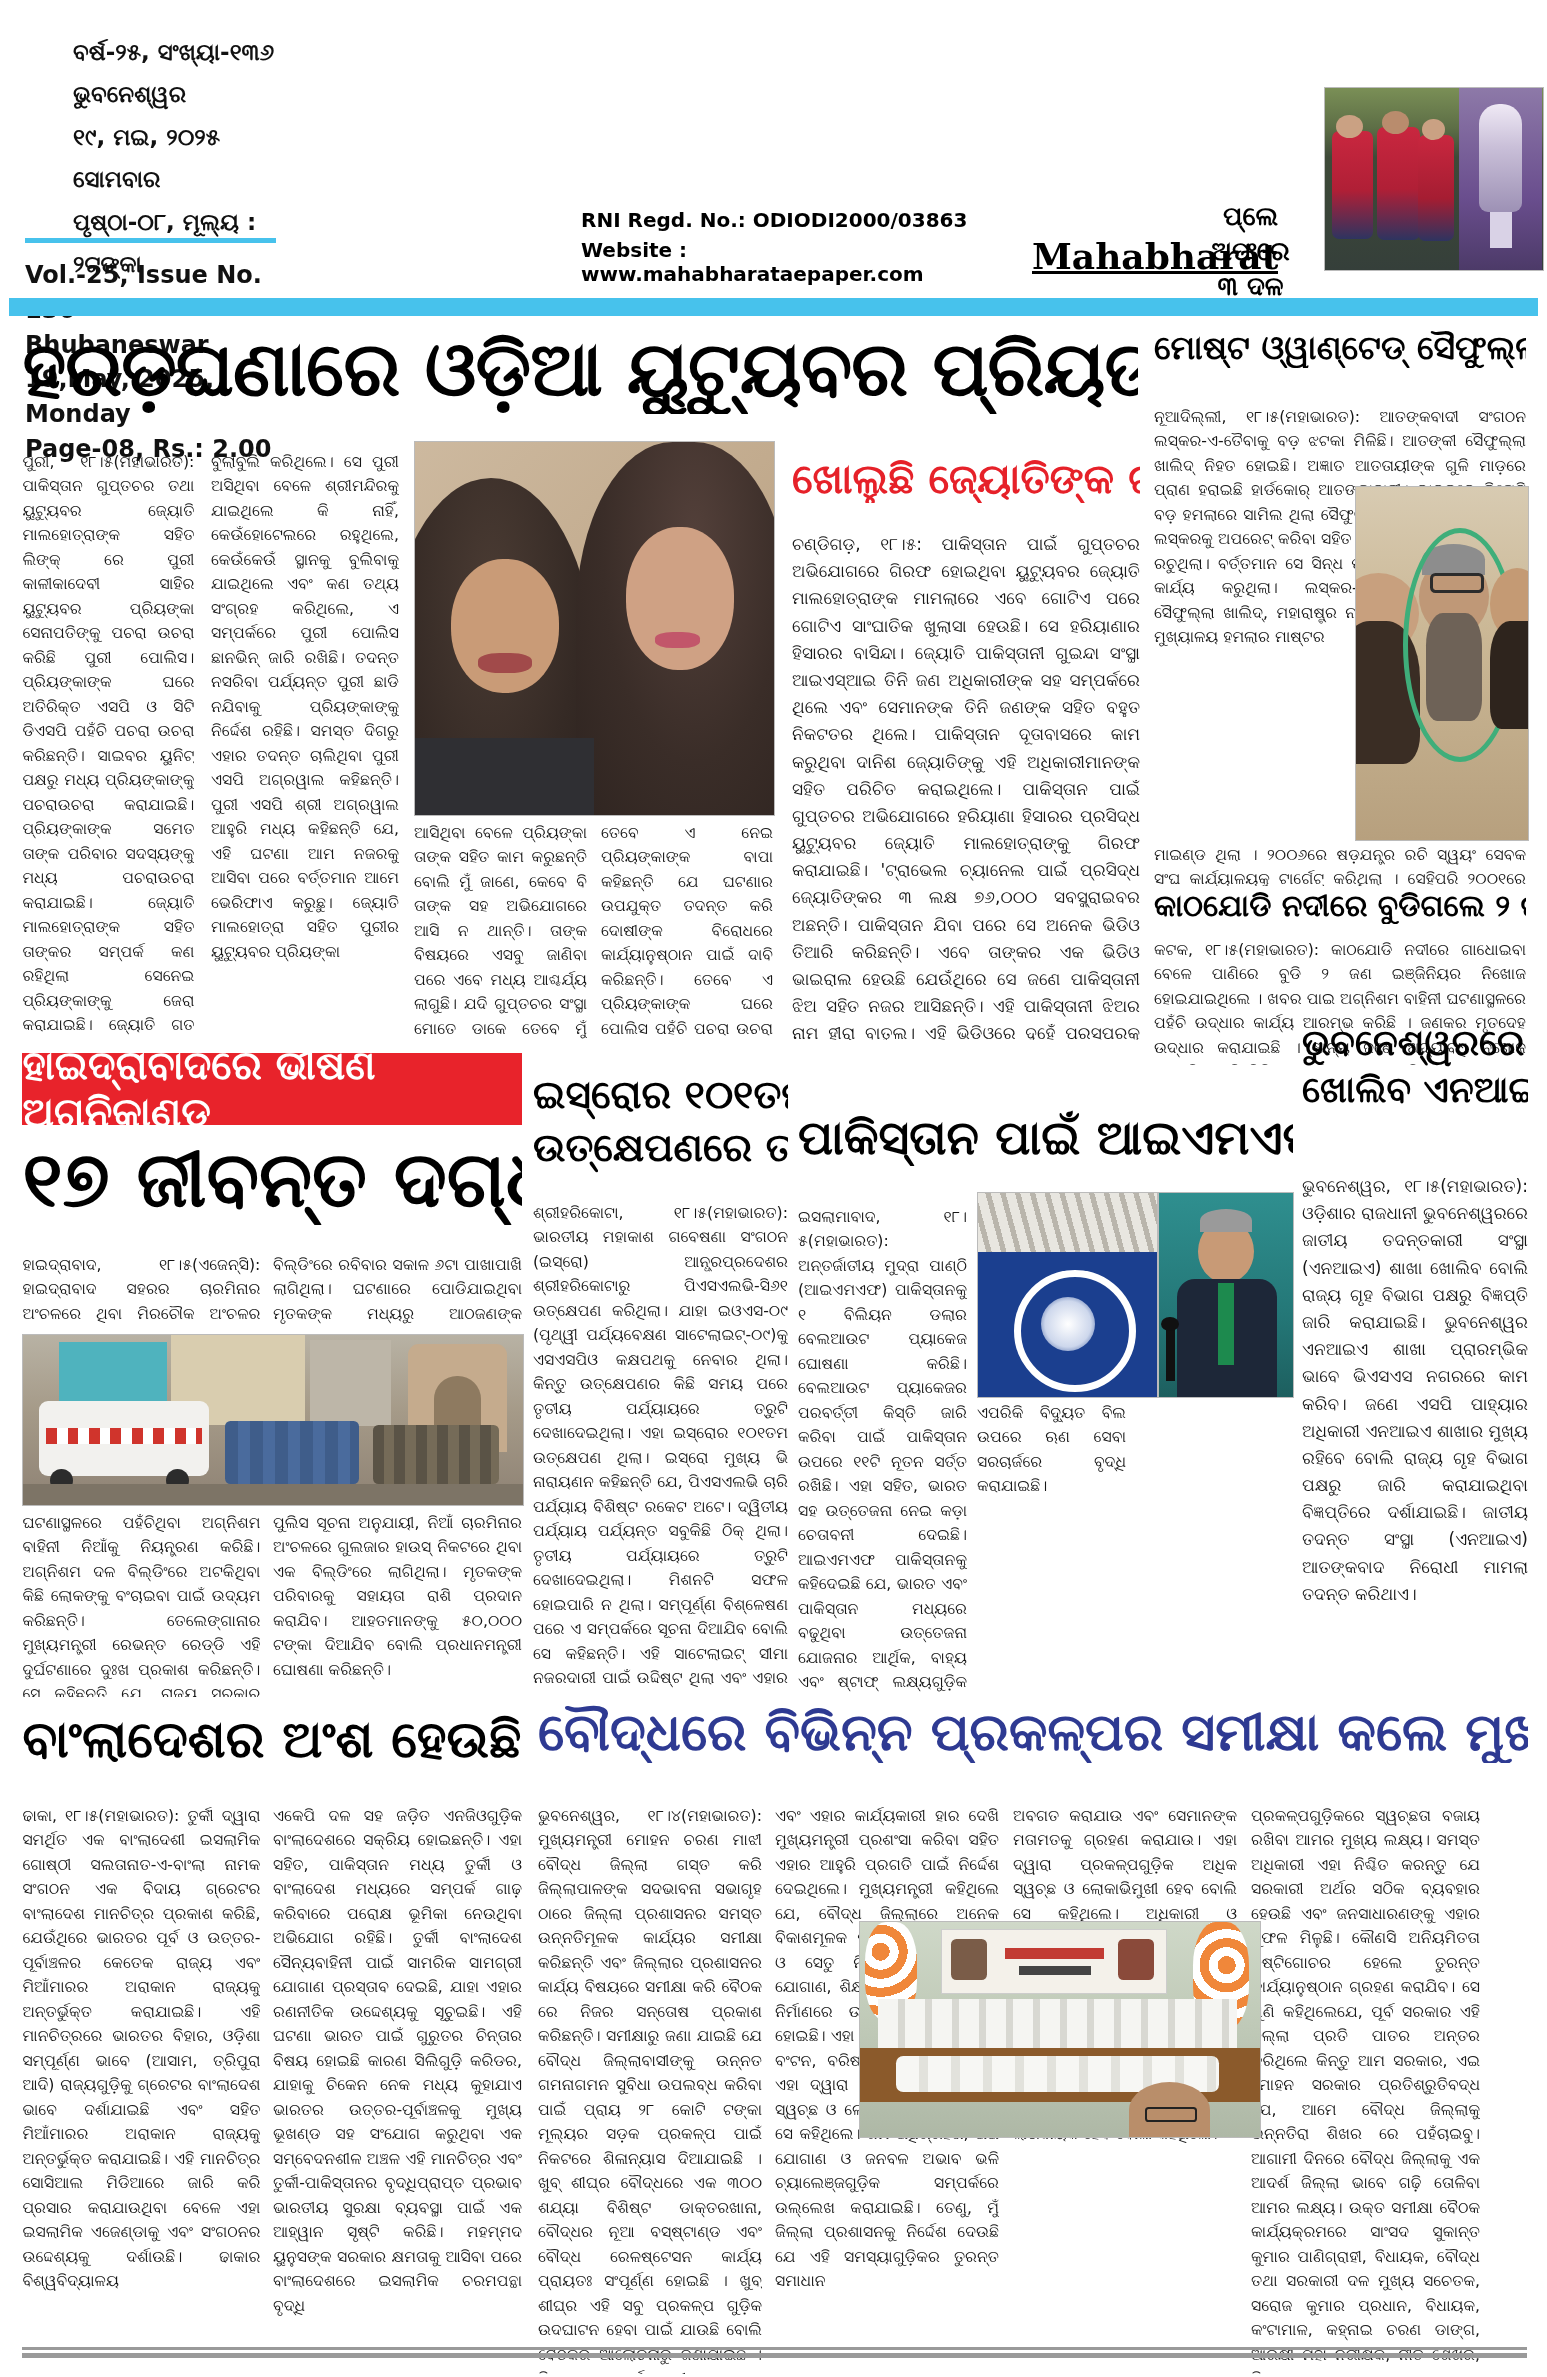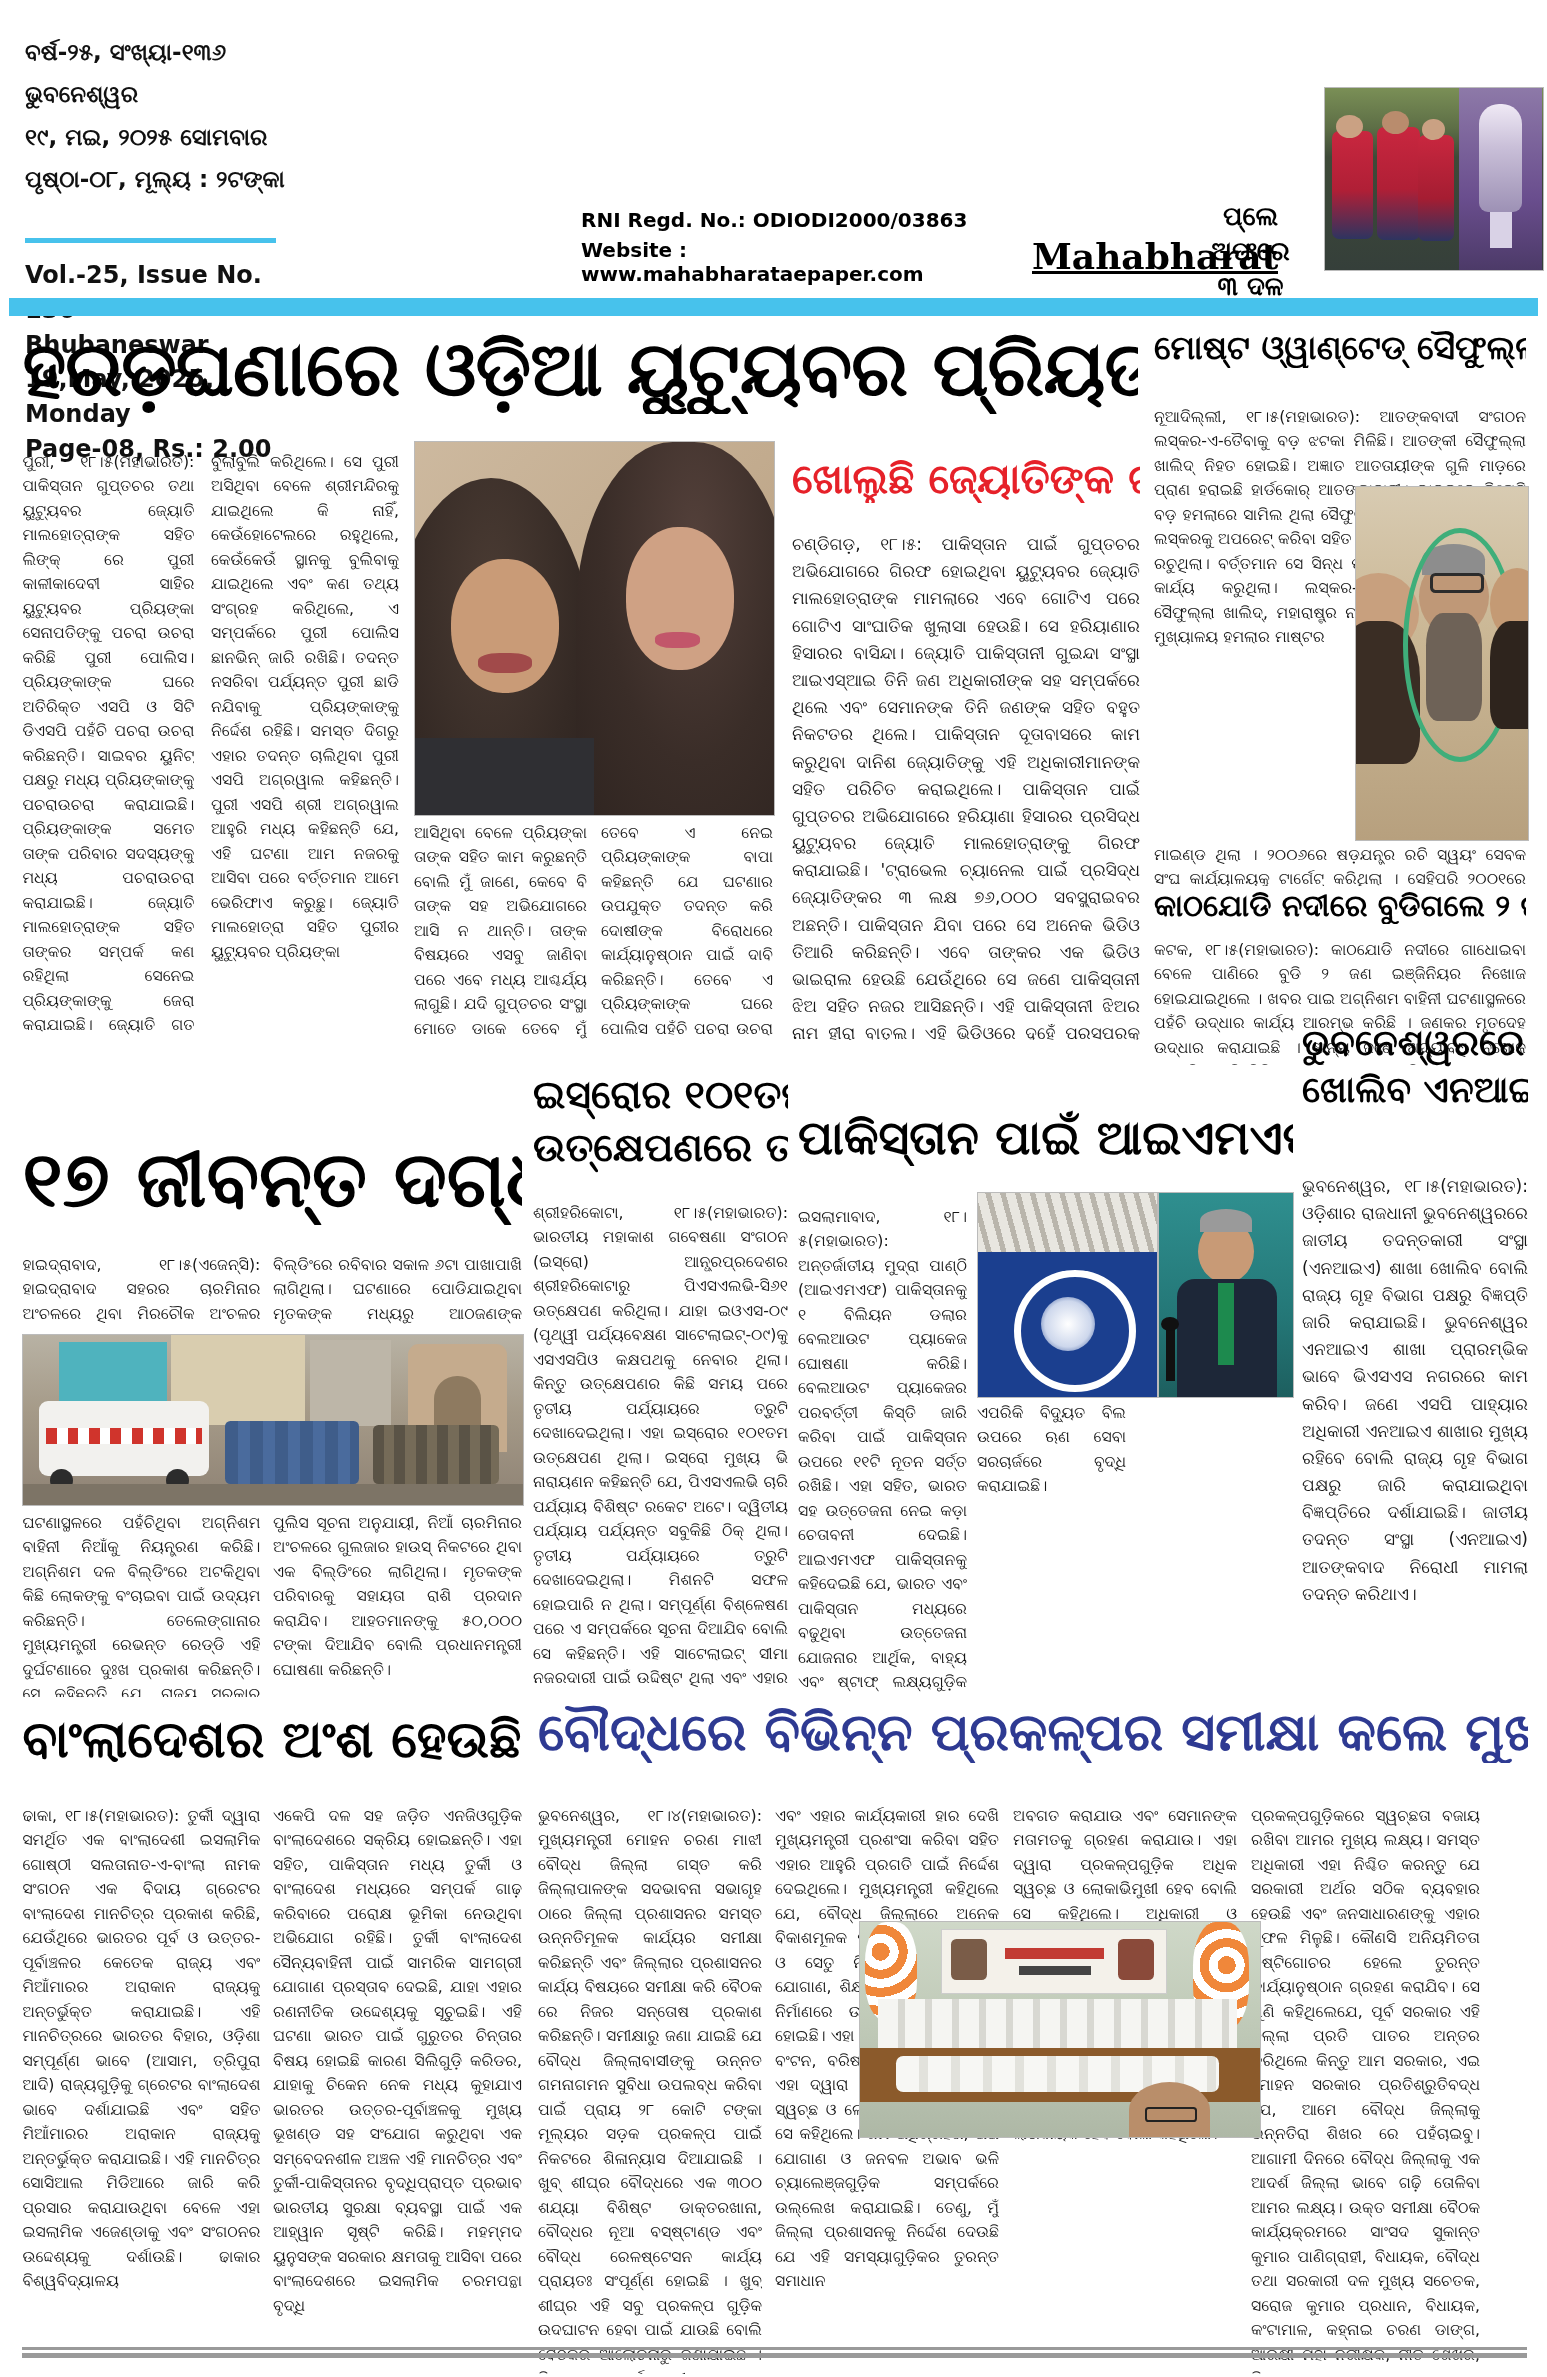--- a/index.html
+++ b/index.html
@@ -7,21 +7,21 @@
         font-family:"DejaVu Sans", sans-serif;color:#141414;}
   .abs{position:absolute;}
   .body-txt{font-size:15.7px;line-height:1.56;text-align:justify;color:#161616;overflow:hidden;}
   .body-lg{font-size:17px;line-height:1.6;}
   .nw{white-space:nowrap;}
   .hd{font-weight:bold;color:#000;overflow:hidden;}
   .center{text-align:center;}
   .photo{position:absolute;overflow:hidden;border:0.9px solid #bbb;}
   .rule{position:absolute;background:#47c2ec;}
   .grayrule{position:absolute;background:#9a9a9a;}
-  .masthead-odia{font-size:23px;line-height:1.85;font-weight:bold;color:#111;}
+  .masthead-odia{font-size:23px;line-height:1.85;font-weight:bold;color:#111;margin-left:48px;}
   .masthead-eng{font-size:24px;line-height:1.45;font-weight:bold;color:#111;}
   .logo{font-size:142px;font-weight:bold;color:#000;letter-spacing:1.8px;line-height:1;}
   .red-banner{background:#e8232b;color:#fff;font-weight:bold;display:flex;align-items:center;justify-content:center;}
   .circle-green{position:absolute;border:5.4px solid #3fae7a;border-radius:50%;}
 </style>
 </head>
 <body>
 
 <div class="page">
 
@@ -95,20 +95,21 @@
     <div class="circle-green" style="left:47px;top:41px;width:104px;height:224px;"></div>
     <div class="abs" style="left:134px;top:81px;width:54px;height:72px;background:#c49a74;border-radius:50%;"></div>
     <div class="abs" style="left:134px;top:134px;width:56px;height:108px;background:#2e241d;border-radius:35% 35% 20% 20%;"></div>
   </div>
 
   <div class="abs body-txt" style="left:1154px;top:843px;width:372px;height:43px;">ମାଇଣ୍ଡ ଥିଲା । ୨୦୦୬ରେ ଷଡ଼ଯନ୍ତ୍ର ରଚି ସ୍ୱୟଂ ସେବକ ସଂଘ କାର୍ଯ୍ୟାଳୟକୁ ଟାର୍ଗେଟ୍ କରିଥିଲା । ସେହିପରି ୨୦୦୧ରେ ରାମପୁର ସିଆରପିଏଫ୍ କ୍ୟାମ୍ପ ଉପରେ ହମଲା କରାଇଥିଲା । ଏଥିରେ ୭ ଜଣ ଶହୀଦ ହୋଇଥିଲେ । ୨୦୦୮ରେ ଉତ୍ତରପ୍ରଦେଶ ହମଲାରେ ମଧ୍ୟ ଏହାର ହାତ ଥିଲା । ଲସ୍କରର ଲଞ୍ଚିଂ କମାଣ୍ଡର ଭାବେ କାର୍ଯ୍ୟ କରି ଭାରତ ବିରୋଧୀ ଷଡ଼ଯନ୍ତ୍ରରେ ଲିପ୍ତ ରହିଥିଲା । ପରେ ନେପାଳ ଛାଡ଼ି ପାକିସ୍ତାନ ଚାଲିଯାଇଥିଲା। ସେ ଭାରତର ମୋଷ୍ଟ ଓ୍ୱାଣ୍ଟେଡ୍ ଆତଙ୍କୀ ଥିଲା। ରବିବାର ପାକିସ୍ତାନରେ ଆତଙ୍କୀକୁ କେହି ଅଜ୍ଞାତ ଆତତାୟୀ ଗୁଳି କରି ହତ୍ୟାକରିଛି।</div>
 
   <div class="abs hd nw" style="left:1154px;top:888px;width:372px;font-size:30px;">କାଠଯୋଡି ନଦୀରେ ବୁଡିଗଲେ ୨ ଇଞ୍ଜିନିୟର</div>
   <div class="abs body-txt" style="left:1154px;top:938px;width:372px;height:127px;">କଟକ, ୧୮।୫(ମହାଭାରତ): କାଠଯୋଡି ନଦୀରେ ଗାଧୋଇବା ବେଳେ ପାଣିରେ ବୁଡି ୨ ଜଣ ଇଞ୍ଜିନିୟର ନିଖୋଜ ହୋଇଯାଇଥିଲେ । ଖବର ପାଇ ଅଗ୍ନିଶମ ବାହିନୀ ଘଟଣାସ୍ଥଳରେ ପହଁଚି ଉଦ୍ଧାର କାର୍ଯ୍ୟ ଆରମ୍ଭ କରିଛି । ଜଣକର ମୃତଦେହ ଉଦ୍ଧାର କରାଯାଇଛି । ଅନ୍ୟ ଜଣେ ଅଦ୍ୟାବଧି ନିଖୋଜ ଅଛନ୍ତି। ଆଜି ସିଡ଼ିଏ ୧୧ ନିକଟ କାଠଯୋଡି ନଦୀରେ ଏମାନେ ଗାଧୋଉଥିବା ବେଳେ ପାଣିରେ ବୁଡି ଯାଇଥିଲେ । ଦୁଇ ଇଞ୍ଜିନିୟରଙ୍କ ମଧ୍ୟରୁ ଜଣକର ନାମ ରତିକେଶ ମାତାଲ ଓ ଅନ୍ୟ ଜଣକର ନାମ ରତିକ୍ ଭଞ୍ଜ ।</div>
 
+  <div class="abs red-banner" style="left:22.4px;top:1053px;width:500px;height:72px;font-size:40px;">ହାଇଦ୍ରାବାଦରେ ଭୀଷଣ ଅଗ୍ନିକାଣ୍ଡ</div>
   <div class="abs hd nw center" style="left:22.4px;top:1135px;width:500px;font-size:77px;">୧୭ ଜୀବନ୍ତ ଦଗ୍ଧ</div>
 
   <div class="abs body-txt" style="left:22.4px;top:1253px;width:238px;height:77px;">ହାଇଦ୍ରାବାଦ, ୧୮।୫(ଏଜେନ୍ସି): ହାଇଦ୍ରାବାଦ ସହରର ଚାରମିନାର ଅଂଚଳରେ ଥିବା ମିରଚୌକ ଅଂଚଳର ଗୁଲଜାର ହାଉସ୍‌ରେ ଭୟଙ୍କର ଅଗ୍ନିକାଣ୍ଡ ଘଟିଛି। ଏହି ଘଟଣାରେ ୧୭ ଜଣଙ୍କ ମୃତ୍ୟୁ ଘଟିଛି ଏବଂ ଅନେକ ଗୁରୁତର ଭାବେ ପୋଡି ଯାଇଛନ୍ତି। ମୃତକମାନଙ୍କ ମଧ୍ୟରେ ମହିଳା ଓ ଶିଶୁମାନେ ମଧ୍ୟ ଅଛନ୍ତି।</div>
   <div class="abs body-txt" style="left:273px;top:1253px;width:249px;height:77px;">ବିଲ୍ଡିଂରେ ରବିବାର ସକାଳ ୬ଟା ପାଖାପାଖି ଲାଗିଥିଲା। ଘଟଣାରେ ପୋଡିଯାଇଥିବା ମୃତକଙ୍କ ମଧ୍ୟରୁ ଆଠଜଣଙ୍କ ଘଟଣାସ୍ଥଳରେ ମୃତ୍ୟୁ ଘଟିଥିଲା, ଓ ଅନ୍ୟମାନଙ୍କର ଚିକିତ୍ସା ବେଳେ ମୃତ୍ୟୁ ହୋଇଛି।</div>
 
   <div class="photo" style="left:22.4px;top:1334px;width:500px;height:170px;background:linear-gradient(180deg,#b8b2a4 0%,#a59a88 45%,#8e8274 100%);">
     <div class="abs" style="left:36px;top:7.2px;width:108px;height:81px;background:#4fb3be;"></div>
     <div class="abs" style="left:148px;top:0px;width:134px;height:90px;background:#d9cdaf;"></div>
     <div class="abs" style="left:287px;top:5.4px;width:81px;height:86px;background:#bdb6a8;"></div>
     <div class="abs" style="left:385px;top:9px;width:99px;height:108px;background:#c5ab8d;border-radius:10.8px 10.8px 0 0;"></div>

